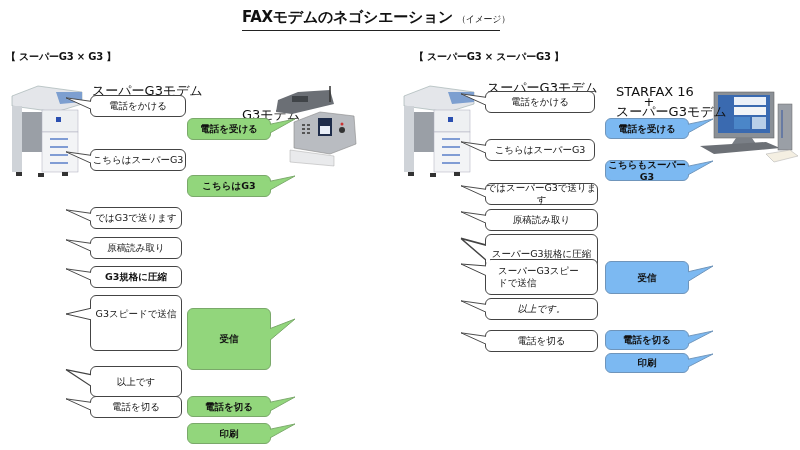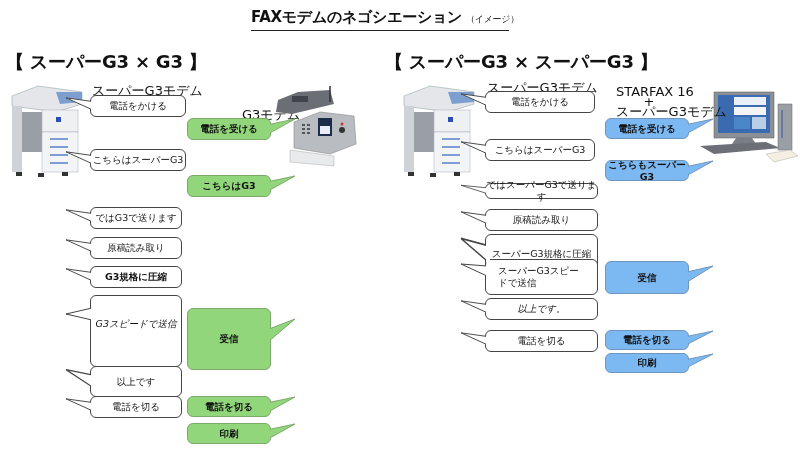--- a/index.html
+++ b/index.html
@@ -1,22 +1,22 @@
 <!DOCTYPE html>
 <html><head>
 <meta charset="utf-8">
 <style>
   html, body { margin:0; padding:0; background:#ffffff; }
   body { width:800px; height:450px; position:relative; overflow:hidden;
          font-family:"DejaVu Sans", "Liberation Sans", sans-serif; color:#111; }
   .title { position:absolute; left:242px; top:8px; width:258px; height:22px;
            border-bottom:1.5px solid #222; font-size:15px; font-weight:bold; letter-spacing:-0.3px;
-           white-space:nowrap;margin-left:9px; }
+           white-space:nowrap; }
   .title .sub { font-size:9px; font-weight:normal; margin-left:4px; }
-  .section-title { position:absolute; font-size:18px; font-weight:bold; white-space:nowrap; letter-spacing:-0.2px; }
+  .section-title { position:absolute; font-size:10px; font-weight:bold; white-space:nowrap; letter-spacing:-0.2px; }
   .lbl { position:absolute; font-size:13px; white-space:nowrap; text-align:center; line-height:10px; }
   .bubble { position:absolute; box-sizing:border-box; border-radius:6px;
             display:flex; align-items:center; justify-content:center; text-align:center;
             font-size:9.5px; line-height:12px; }
   .bubble.w { background:#fff; border:1px solid #444; }
   .bubble.g { background:#92d67c; border:1px solid #7aa96a; font-weight:bold; }
   .bubble.b { background:#7cb9f2; border:1px solid #6f95bb; font-weight:bold; }
   .bubble span { position:relative; z-index:2; }
   .tail { position:absolute; top:0; width:30px; height:100%; overflow:visible; z-index:1; }
   .tail.left { left:-27px; }
@@ -114,21 +114,21 @@
     </svg>
   <span>原稿読み取り</span>
 </div>
 <div class="bubble w" style="left:90px;top:266px;width:92px;height:22px;font-weight:bold;">
   <svg class="tail left" viewBox="0 0 30 22" preserveAspectRatio="none">
       <polygon points="28,6 2,2 28,15" fill="#fff" stroke="#444" stroke-width="1"></polygon>
       <rect x="27" y="5" width="4" height="11" fill="#fff"></rect>
     </svg>
   <span>G3規格に圧縮</span>
 </div>
-<div class="bubble w" style="left:90px;top:295px;width:92px;height:72px;align-items:flex-start;padding-top:22px;font-style:italic;">
+<div class="bubble w" style="left:90px;top:295px;width:92px;height:56px;align-items:flex-start;padding-top:12px;">
   <svg class="tail left" viewBox="0 0 30 64" preserveAspectRatio="none" style="height:64px;">
       <polygon points="28,12 2,18 28,24" fill="#fff" stroke="#444" stroke-width="1"></polygon>
       <rect x="27" y="11" width="4" height="14" fill="#fff"></rect>
     </svg>
   <span>G3スピードで送信</span>
 </div>
 <div class="bubble w" style="left:90px;top:366px;width:92px;height:31px;">
   <svg class="tail left" viewBox="0 0 30 22" preserveAspectRatio="none">
       <polygon points="28,6 2,2 28,15" fill="#fff" stroke="#444" stroke-width="1"></polygon>
       <rect x="27" y="5" width="4" height="11" fill="#fff"></rect>
@@ -172,21 +172,21 @@
   <span>電話を切る</span>
 </div>
 <div class="bubble g" style="left:187px;top:423px;width:84px;height:21px;">
   <svg class="tail right" viewBox="0 0 30 21" preserveAspectRatio="none">
       <polygon points="2,6 28,0 2,16" fill="#92d67c" stroke="#7aa96a" stroke-width="1"></polygon>
       <rect x="-1" y="5" width="4" height="12" fill="#92d67c"></rect>
     </svg>
   <span>印刷</span>
 </div>
 
-<div class="section-title" style="left:385px;top:50px;">【 スーパーG3 × スーパーG3 】</div>
+<div class="section-title" style="left:414px;top:50px;">【 スーパーG3 × スーパーG3 】</div>
 
 <svg class="device" style="left:396px;top:82px;" width="82" height="100" viewBox="0 0 82 100">
   <polygon points="8,14 34,4 78,10 78,22 52,30 8,24" fill="#e4e6ea" stroke="#9aa" stroke-width="0.6"></polygon>
   <polygon points="52,10 78,10 78,20 56,22" fill="#7d9fd0"></polygon>
   <rect x="8" y="24" width="10" height="66" fill="#cfd3d8"></rect>
   <rect x="18" y="30" width="20" height="40" fill="#9a9fa6"></rect>
   <rect x="38" y="28" width="36" height="22" fill="#eef0f2" stroke="#aab" stroke-width="0.5"></rect>
   <rect x="52" y="35" width="5" height="5" fill="#2a4fb0"></rect>
   <rect x="38" y="50" width="36" height="40" fill="#f3f4f6" stroke="#aab" stroke-width="0.5"></rect>
   <line x1="46" y1="57" x2="64" y2="57" stroke="#5a7fc8" stroke-width="1.5"></line>
@@ -212,21 +212,21 @@
     </svg>
   <span>電話をかける</span>
 </div>
 <div class="bubble w" style="left:485px;top:139px;width:110px;height:22px;">
   <svg class="tail left" viewBox="0 0 30 22" preserveAspectRatio="none">
       <polygon points="28,6 2,2 28,15" fill="#fff" stroke="#444" stroke-width="1"></polygon>
       <rect x="27" y="5" width="4" height="11" fill="#fff"></rect>
     </svg>
   <span>こちらはスーパーG3</span>
 </div>
-<div class="bubble w" style="left:485px;top:183px;width:113px;height:16px;">
+<div class="bubble w" style="left:485px;top:183px;width:113px;height:22px;">
   <svg class="tail left" viewBox="0 0 30 22" preserveAspectRatio="none">
       <polygon points="28,6 2,2 28,15" fill="#fff" stroke="#444" stroke-width="1"></polygon>
       <rect x="27" y="5" width="4" height="11" fill="#fff"></rect>
     </svg>
   <span>ではスーパーG3で送ります</span>
 </div>
 <div class="bubble w" style="left:485px;top:209px;width:113px;height:22px;">
   <svg class="tail left" viewBox="0 0 30 22" preserveAspectRatio="none">
       <polygon points="28,6 2,2 28,15" fill="#fff" stroke="#444" stroke-width="1"></polygon>
       <rect x="27" y="5" width="4" height="11" fill="#fff"></rect>

